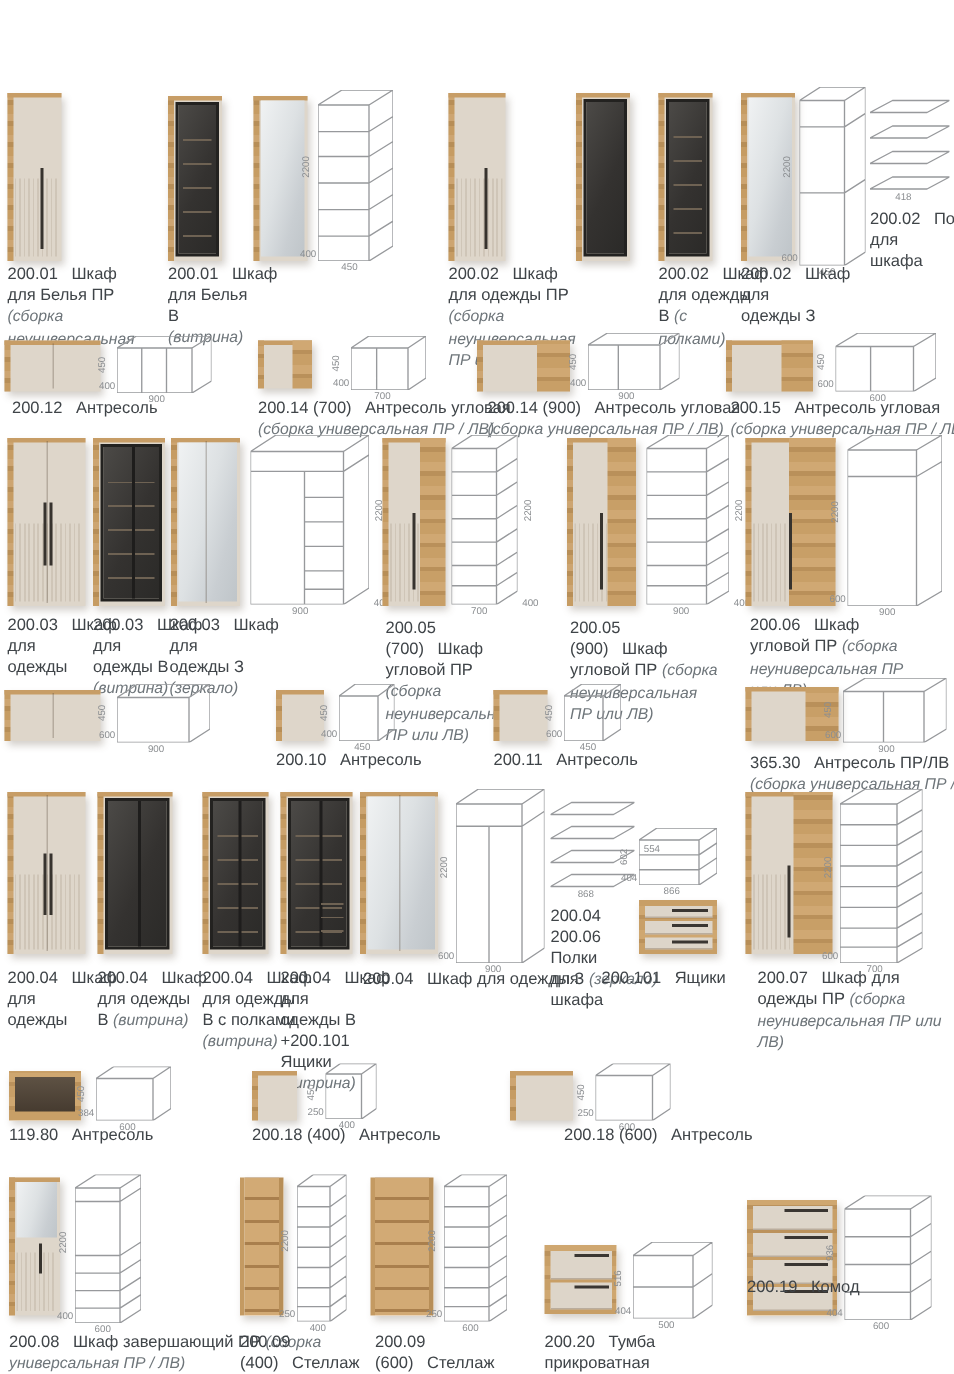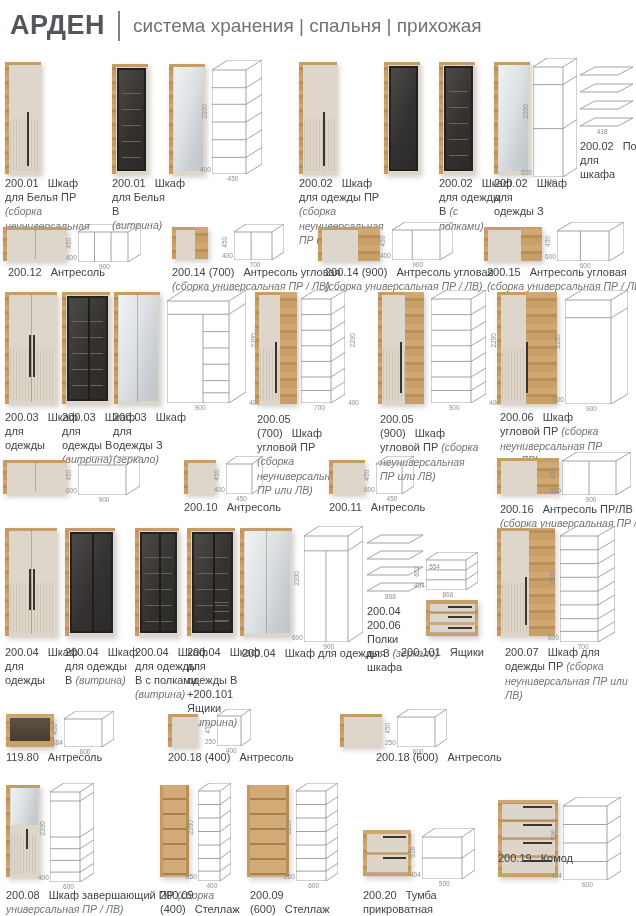--- a/index.html
+++ b/index.html
@@ -42,25 +42,20 @@
   
   .cap{position:absolute;font-size:11px;color:#3f4448;line-height:1.28;}
   .cap .code{margin-right:9px;}
   .cap .code.blk{display:block;margin:0;}
   .cap .note{font-style:italic;color:#6e757a;font-size:10.5px;}
 </style>
 </head>
 <body>
 
 <div id="canvas">
-  <div class="hdr">
-    <span class="brand">АРДЕН</span>
-    <span class="hsep"></span>
-    <span class="subtitle">система хранения | спальня | прихожая</span>
-  </div>
 <div class="ph" style="left: 5px; top: 62px; width: 36px; height: 112px;">
       <div class="wl"></div>
       <div class="wt"></div>
       <div class="rib"></div>
       <div class="hd" style="left: 62%; top: 45%; height: 48%;"></div>
     </div>
     <div class="ph" style="left: 112px; top: 64px; width: 36px; height: 110px;">
       <div class="wl"></div>
       <div class="wt"></div>
       <div class="glass">
@@ -305,21 +300,21 @@
     <div class="draw" style="left: 562px; top: 452px; width: 69px; height: 43px;">
       <svg xmlns="http://www.w3.org/2000/svg" width="69" height="43">
         <path d="M0,9h54v34h-54Z M0,9L15,0L69,0L54,9 M69,0L69,34L54,43 M27,9L27,43" fill="none" stroke="#97999c" stroke-width="0.9" stroke-linejoin="round"></path>
       </svg>
       <span class="dl hl">450</span>
       <span class="dl dleft">600</span>
       <span class="dl wb">900</span>
     </div>
     <div class="cap" style="left: 184px; top: 500px; width: 150px;"><span class="code">200.10</span><span class="nm">Антресоль</span></div>
     <div class="cap" style="left: 329px; top: 500px; width: 150px;"><span class="code">200.11</span><span class="nm">Антресоль</span></div>
-    <div class="cap" style="left: 500px; top: 502px; width: 155px;"><span class="code">200.16</span><span class="nm">Антресоль ПР/ЛВ</span> <span class="note">(сборка универсальная ПР / ЛВ)</span></div>
+    <div class="cap" style="left: 500px; top: 502px; width: 155px;"><span class="code">365.30</span><span class="nm">Антресоль ПР/ЛВ</span> <span class="note">(сборка универсальная ПР / ЛВ)</span></div>
     <div class="ph" style="left: 5px; top: 528px; width: 52px; height: 108px;">
       <div class="wl"></div>
       <div class="wt"></div>
       <div class="rib"></div>
       <div class="seam"></div>
       <div class="hd" style="left: 46%; top: 38%; height: 38%;"></div>
       <div class="hd" style="left: 53%; top: 38%; height: 38%;"></div>
     </div>
     <div class="ph" style="left: 65px; top: 528px; width: 50px; height: 108px;">
       <div class="wl"></div>

